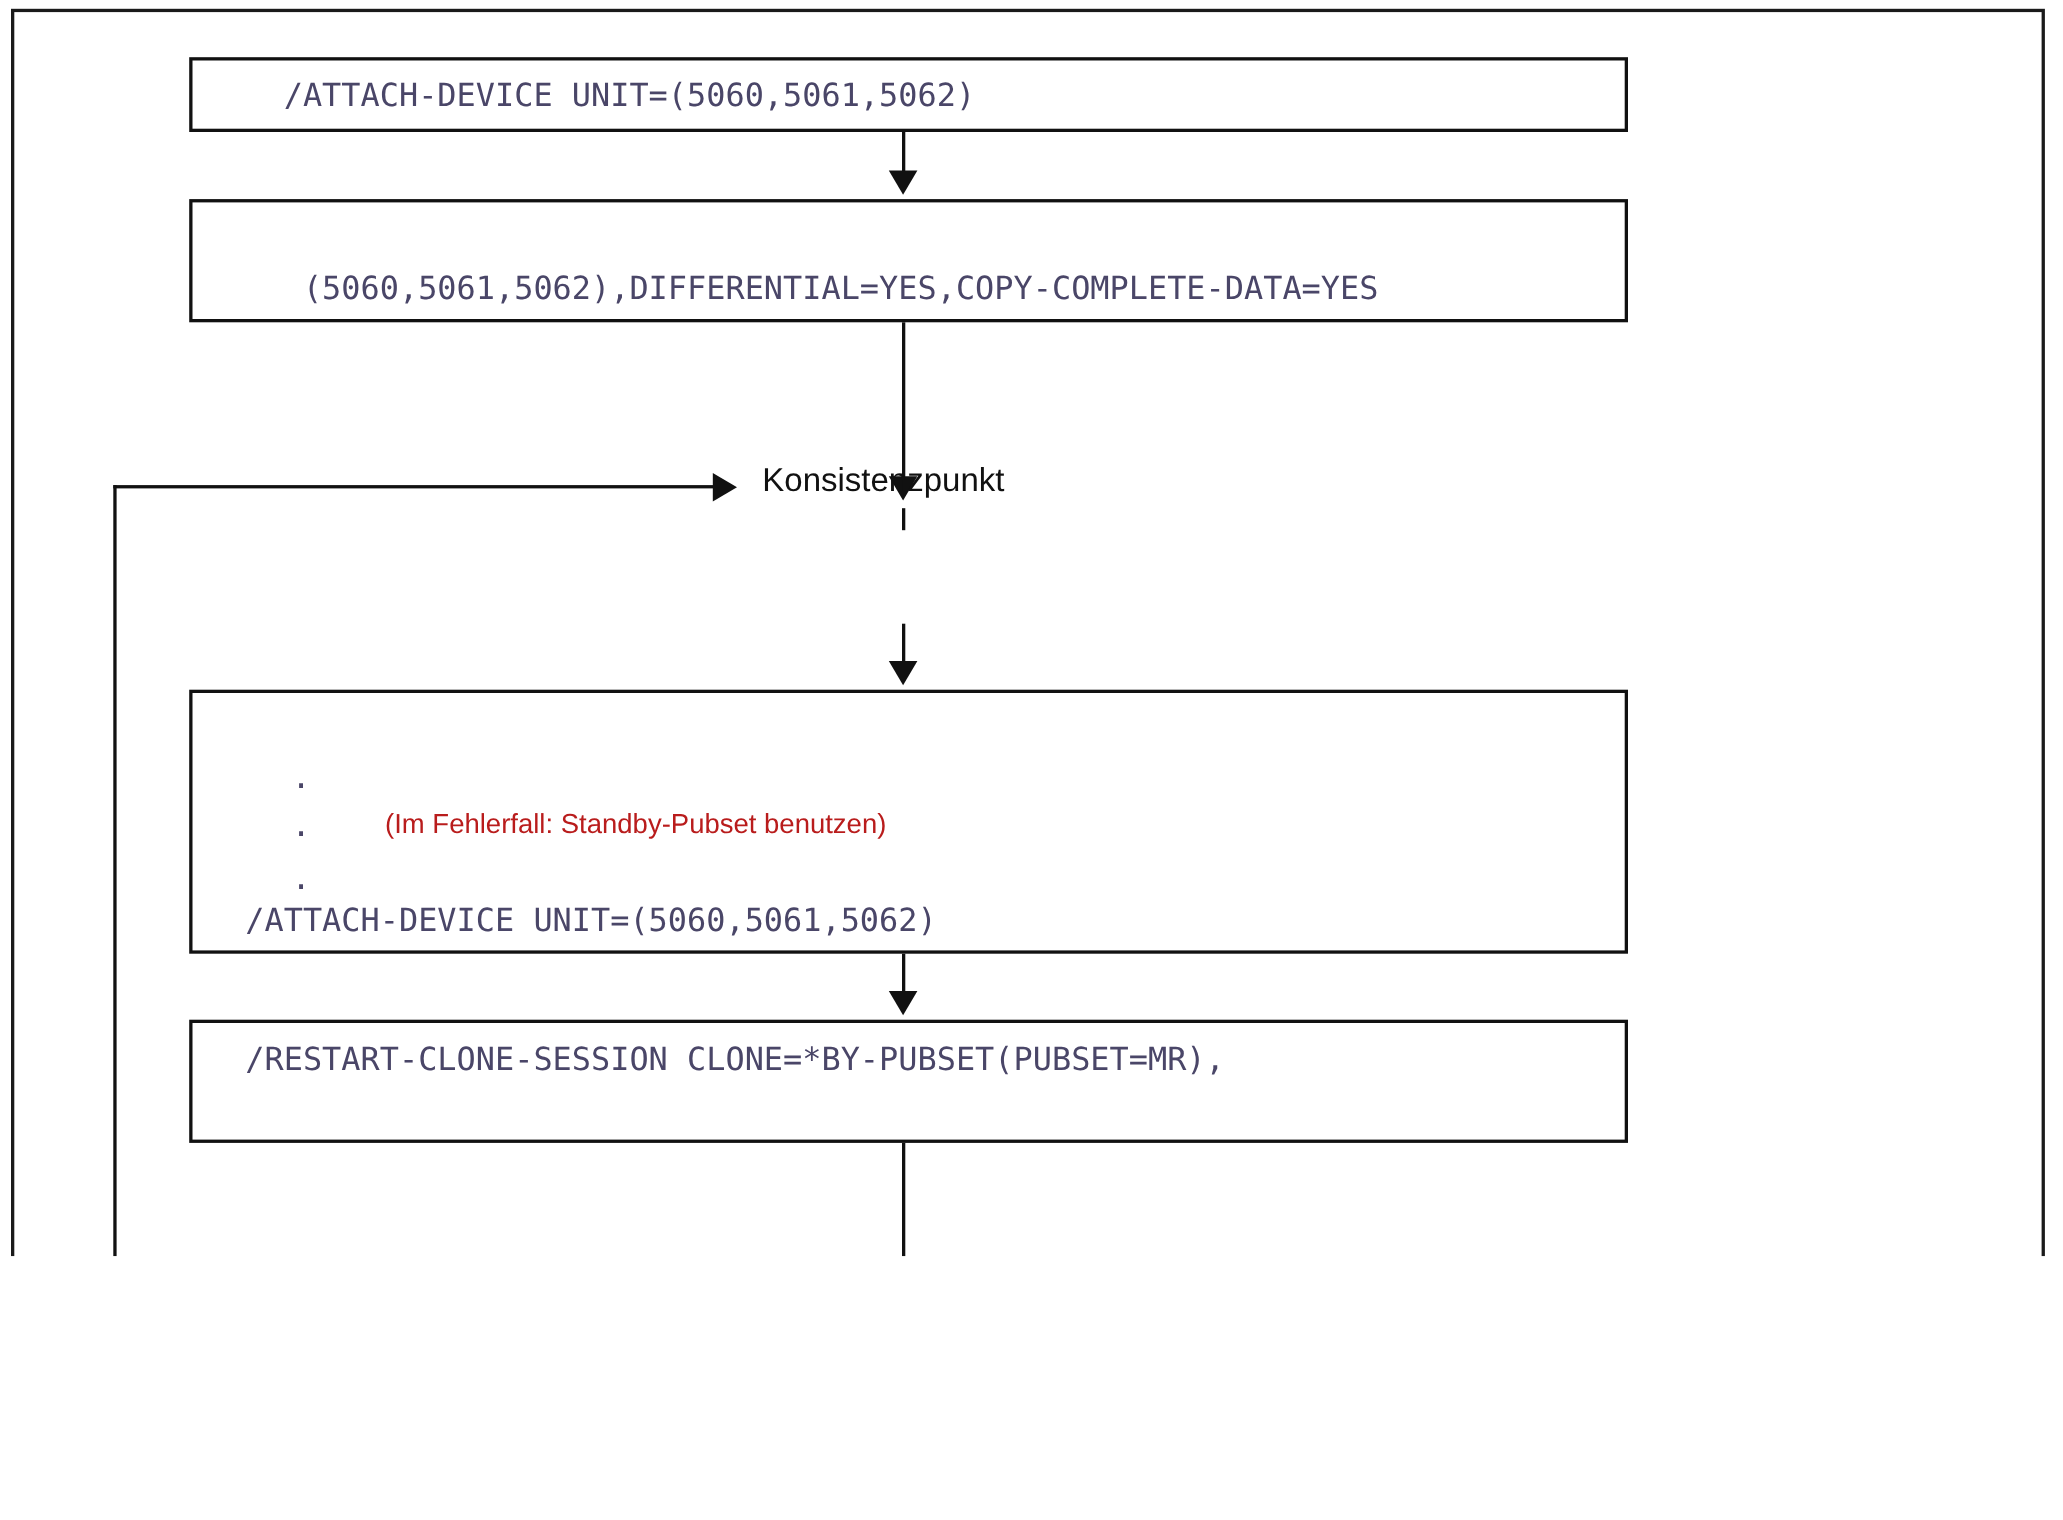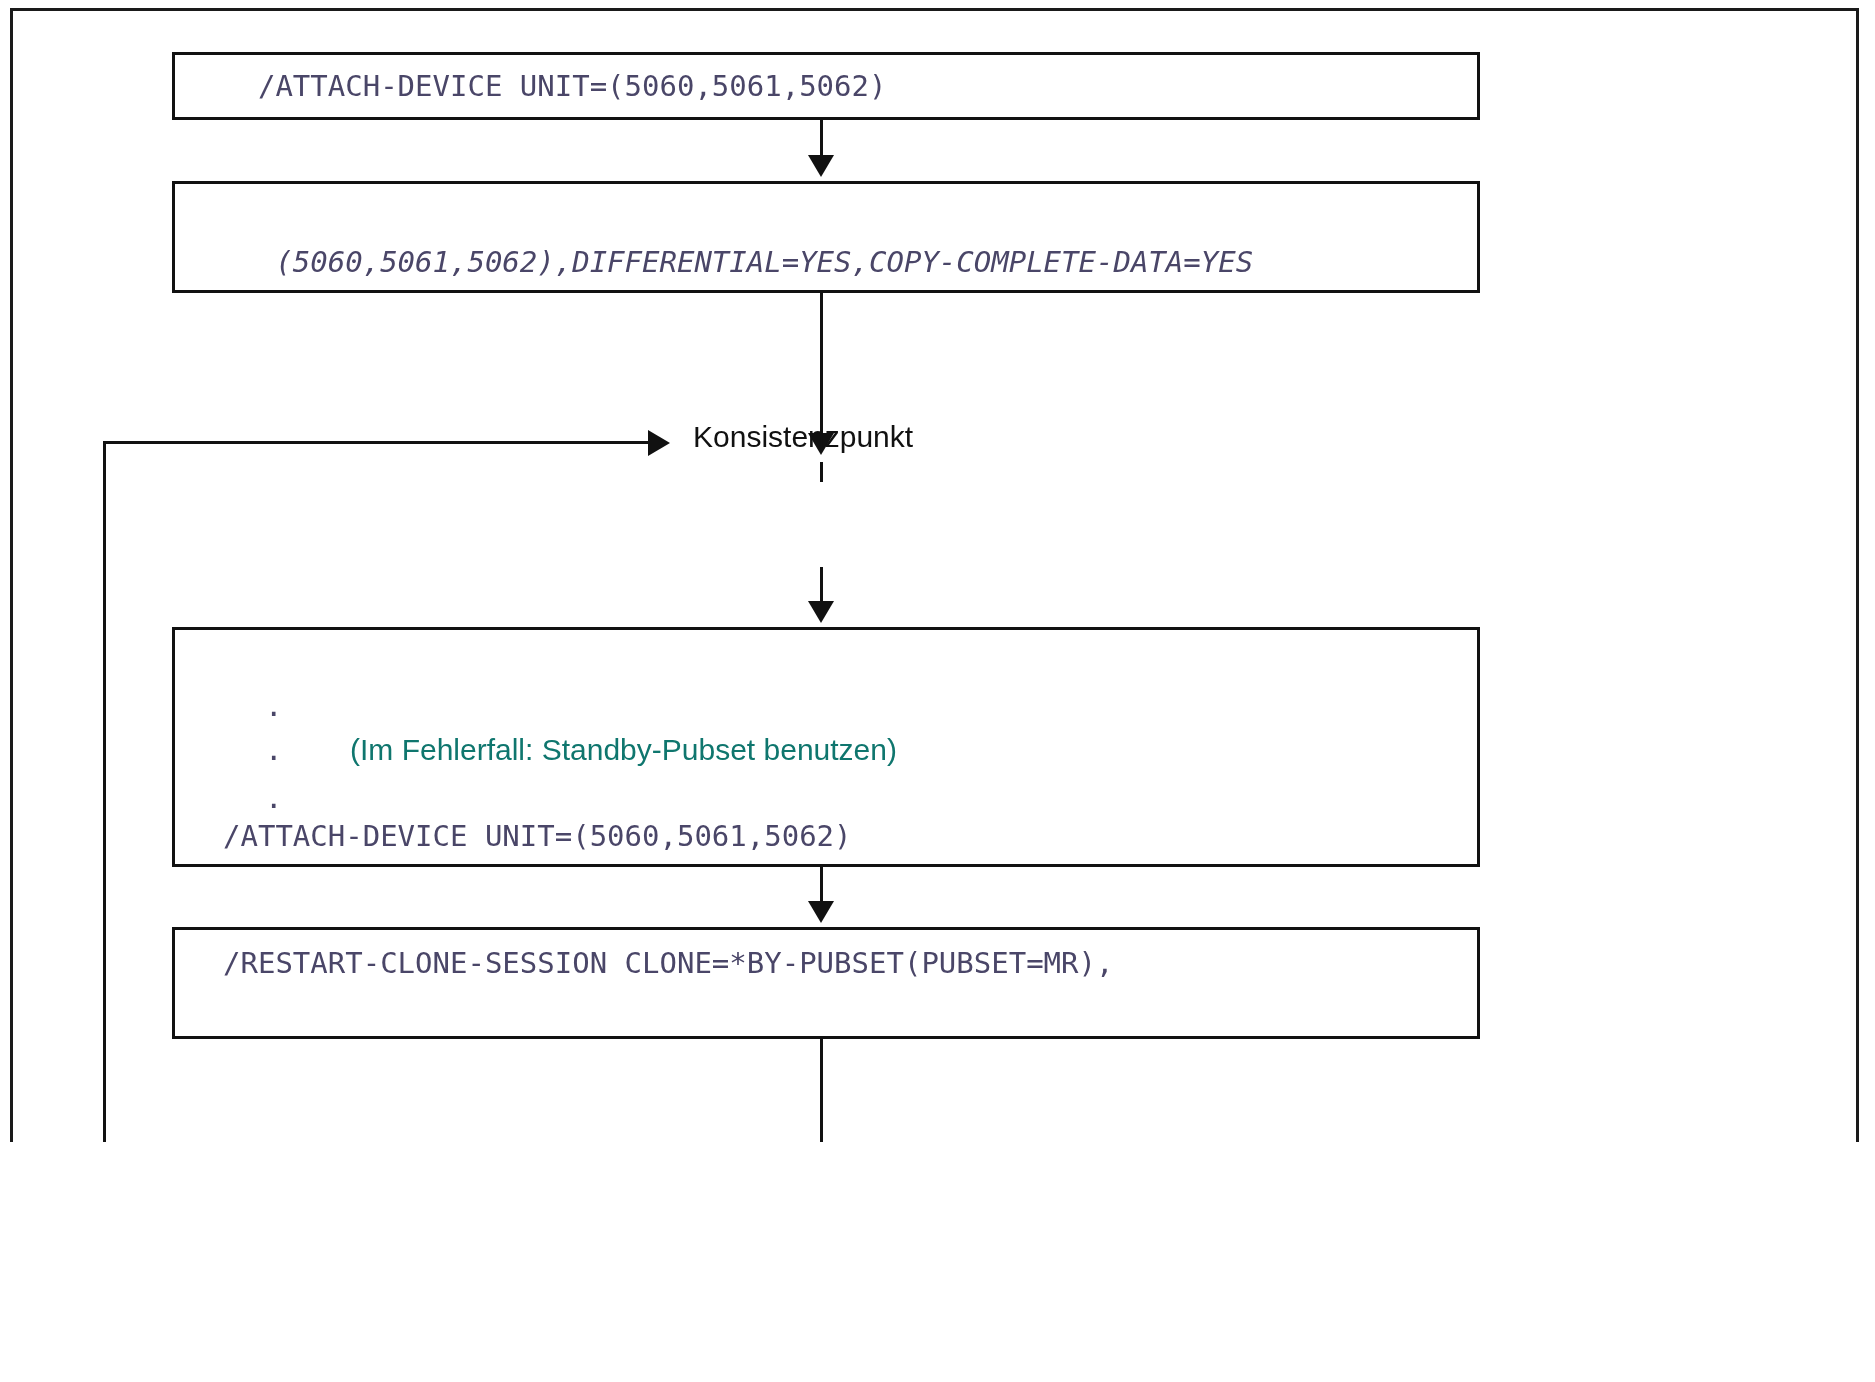--- a/index.html
+++ b/index.html
@@ -33,23 +33,23 @@
   .cmd-line{
     font-family:"DejaVu Sans Mono","Liberation Mono",monospace;
     font-size:29px;
     line-height:47px;
     color:#4a4668;
     white-space:pre;
     letter-spacing:0px;
   }
   .note-line{
     font-family:"Liberation Sans",sans-serif;
-    font-size:30px;
+    font-size:25px;
     line-height:47px;
-    color:#0f766e;
+    color:#b91c1c;
     white-space:pre;
   }
   .dot-line{
     font-family:"DejaVu Sans Mono","Liberation Mono",monospace;
     font-size:29px;
     line-height:40px;
     color:#4a4668;
     white-space:pre;
   }
 
@@ -96,21 +96,21 @@
   <div class="outer-frame"></div>
 
   <div class="cmd-box" style="left:172px;top:52px;width:1308px;height:68px;">
     <div class="cmd-line" style="position:absolute;left:48px;top:8px;">  /ATTACH-DEVICE UNIT=(5060,5061,5062)</div>
   </div>
 
   <div class="vline" style="left:820px;top:120px;height:40px;"></div>
   <div class="arrow-down" style="left:808px;top:155px;"></div>
 
   <div class="cmd-box" style="left:172px;top:181px;width:1308px;height:112px;">
-    <div class="cmd-line" style="position:absolute;left:48px;top:55px;font-style:italic;">   (5060,5061,5062),DIFFERENTIAL=YES,COPY-COMPLETE-DATA=YES</div>
+    <div class="cmd-line" style="position:absolute;left:48px;top:55px;">   (5060,5061,5062),DIFFERENTIAL=YES,COPY-COMPLETE-DATA=YES</div>
   </div>
 
   <div class="vline" style="left:820px;top:293px;height:147px;"></div>
   <div class="vline" style="left:820px;top:462px;height:20px;"></div>
   <div class="arrow-down" style="left:808px;top:433px;"></div>
 
   <div class="hline" style="left:103px;top:441px;width:560px;"></div>
   <div class="arrow-right" style="left:648px;top:430px;"></div>
 
   <div class="kp-label" style="left:693px;top:420px;">Konsistenzpunkt</div>

